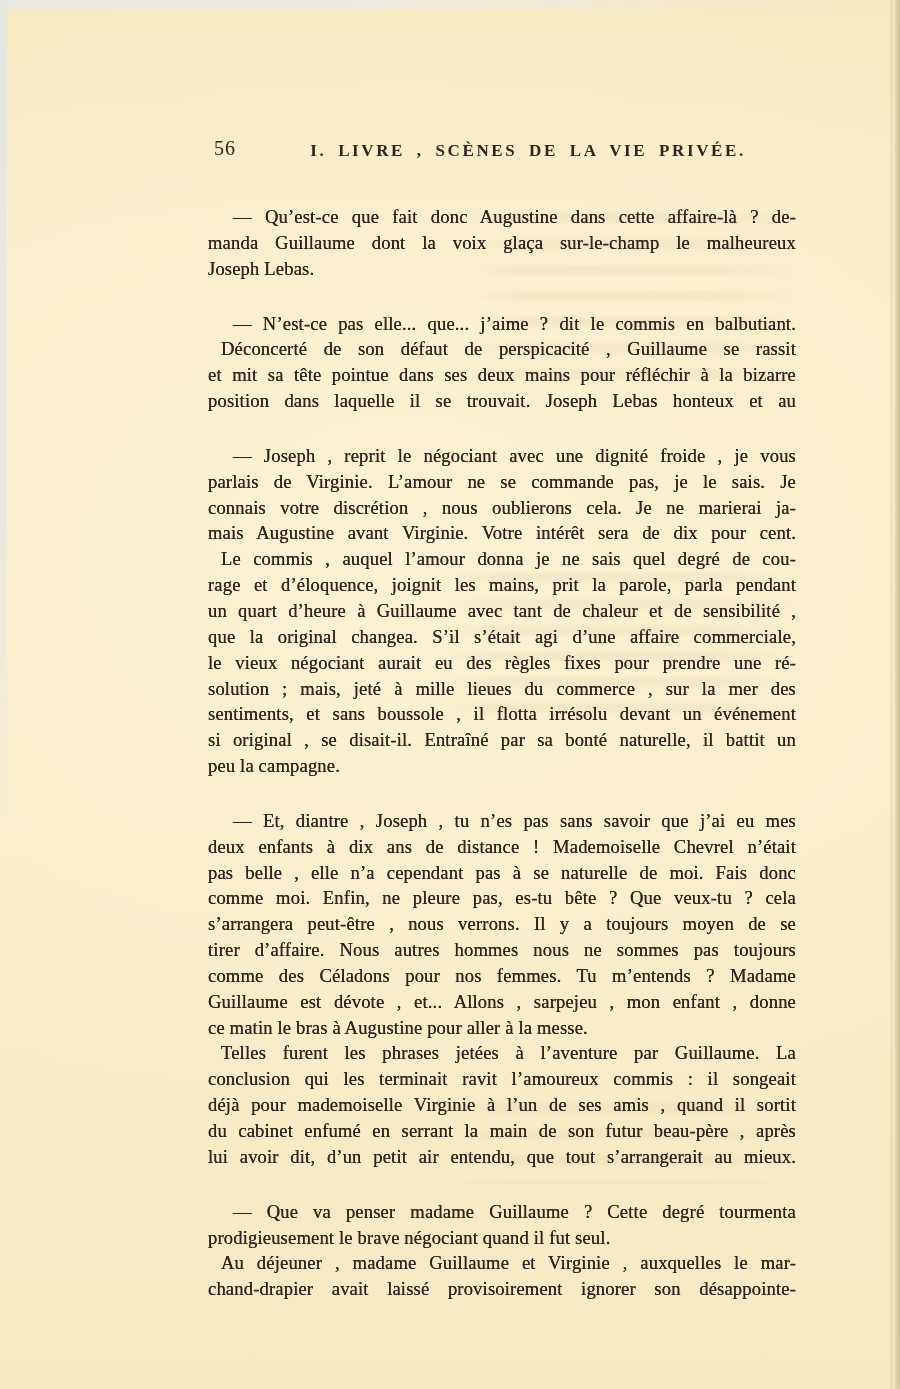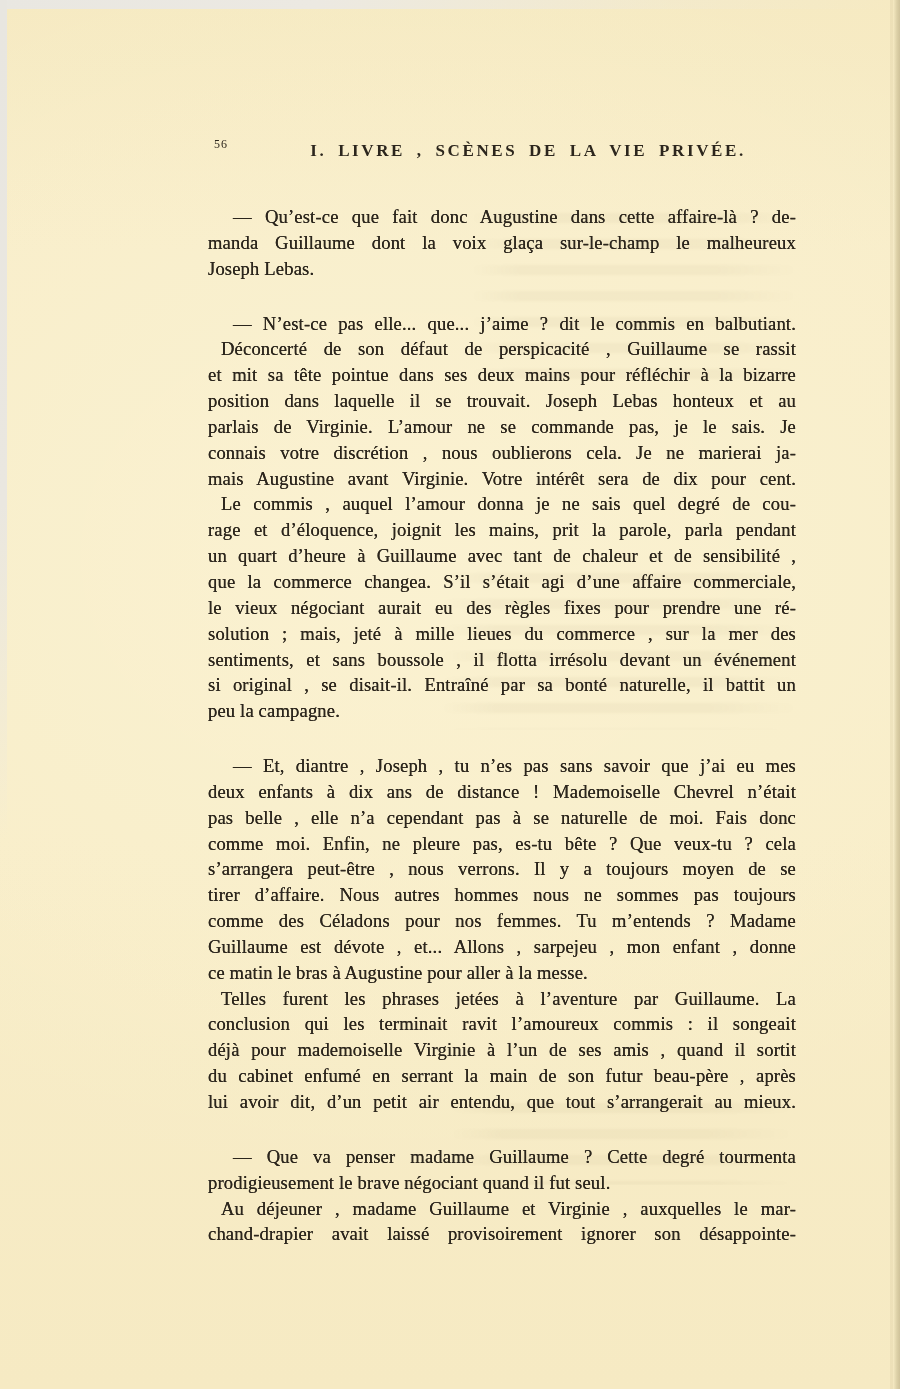--- a/index.html
+++ b/index.html
@@ -27,21 +27,21 @@
       rgba(122,106,66,0) 0px, rgba(122,106,66,0) 7px,
       rgba(122,106,66,.55) 9px, rgba(122,106,66,.55) 17px,
       rgba(122,106,66,0) 19px, rgba(122,106,66,0) 26px);
     mask-image:linear-gradient(90deg,transparent 0%,#000 25%,#000 85%,transparent 100%);
     -webkit-mask-image:linear-gradient(90deg,transparent 0%,#000 25%,#000 85%,transparent 100%);}
   .ghost1{left:470px;top:205px;width:330px;height:175px;}
   .ghost2{left:440px;top:565px;width:360px;height:165px;}
   .ghost3{left:450px;top:1095px;width:345px;height:90px;}
 
   .page-header{position:absolute;left:208px;top:137px;width:588px;height:26px;color:var(--ink);}
-  .page-number{position:absolute;left:6px;top:0;font-size:12px;letter-spacing:1px;text-align:right;}
+  .page-number{position:absolute;left:6px;top:0;font-size:20px;letter-spacing:1px;text-align:right;}
   .running-title{position:absolute;left:0;right:0;top:4px;text-align:center;
     font-size:17px;font-weight:bold;letter-spacing:2.6px;word-spacing:5px;
     padding-left:52px;white-space:nowrap;}
 
   .textblock{position:absolute;left:208px;top:175px;width:588px;color:var(--ink);
     font-size:18.6px;line-height:25.85px;letter-spacing:.15px;
     text-shadow:0 0 .4px currentColor;}
   .paragraph{margin:0;}
   .paragraph.gap{margin-top:12px;}
   .line{text-align:justify;text-align-last:justify;white-space:normal;}
@@ -75,29 +75,30 @@
       </div>
       <div class="paragraph">
         <div class="line first-dialogue">— N’est-ce pas elle... que... j’aime ? dit le commis en balbutiant.</div>
       </div>
       <div class="paragraph">
         <div class="line first-plain">Déconcerté de son défaut de perspicacité , Guillaume se rassit</div>
         <div class="line">et mit sa tête pointue dans ses deux mains pour réfléchir à la bizarre</div>
         <div class="line">position dans laquelle il se trouvait. Joseph Lebas honteux et au</div>
       </div>
       <div class="paragraph">
+        <div class="line first-dialogue">— Joseph , reprit le négociant avec une dignité froide , je vous</div>
         <div class="line">parlais de Virginie. L’amour ne se commande pas, je le sais. Je</div>
         <div class="line">connais votre discrétion , nous oublierons cela. Je ne marierai ja-</div>
         <div class="line">mais Augustine avant Virginie. Votre intérêt sera de dix pour cent.</div>
       </div>
       <div class="paragraph">
         <div class="line first-plain">Le commis , auquel l’amour donna je ne sais quel degré de cou-</div>
         <div class="line">rage et d’éloquence, joignit les mains, prit la parole, parla pendant</div>
         <div class="line">un quart d’heure à Guillaume avec tant de chaleur et de sensibilité ,</div>
-        <div class="line">que la commerce changea. S’il s’était agi d’une affaire commerciale,</div>
+        <div class="line">que la original changea. S’il s’était agi d’une affaire commerciale,</div>
         <div class="line">le vieux négociant aurait eu des règles fixes pour prendre une ré-</div>
         <div class="line">solution ; mais, jeté à mille lieues du commerce , sur la mer des</div>
         <div class="line">sentiments, et sans boussole , il flotta irrésolu devant un événement</div>
         <div class="line">si original , se disait-il. Entraîné par sa bonté naturelle, il battit un</div>
         <div class="line endline">peu la campagne.</div>
       </div>
       <div class="paragraph gap">
         <div class="line first-dialogue">— Et, diantre , Joseph , tu n’es pas sans savoir que j’ai eu mes</div>
         <div class="line">deux enfants à dix ans de distance ! Mademoiselle Chevrel n’était</div>
         <div class="line">pas belle , elle n’a cependant pas à se naturelle de moi. Fais donc</div>

